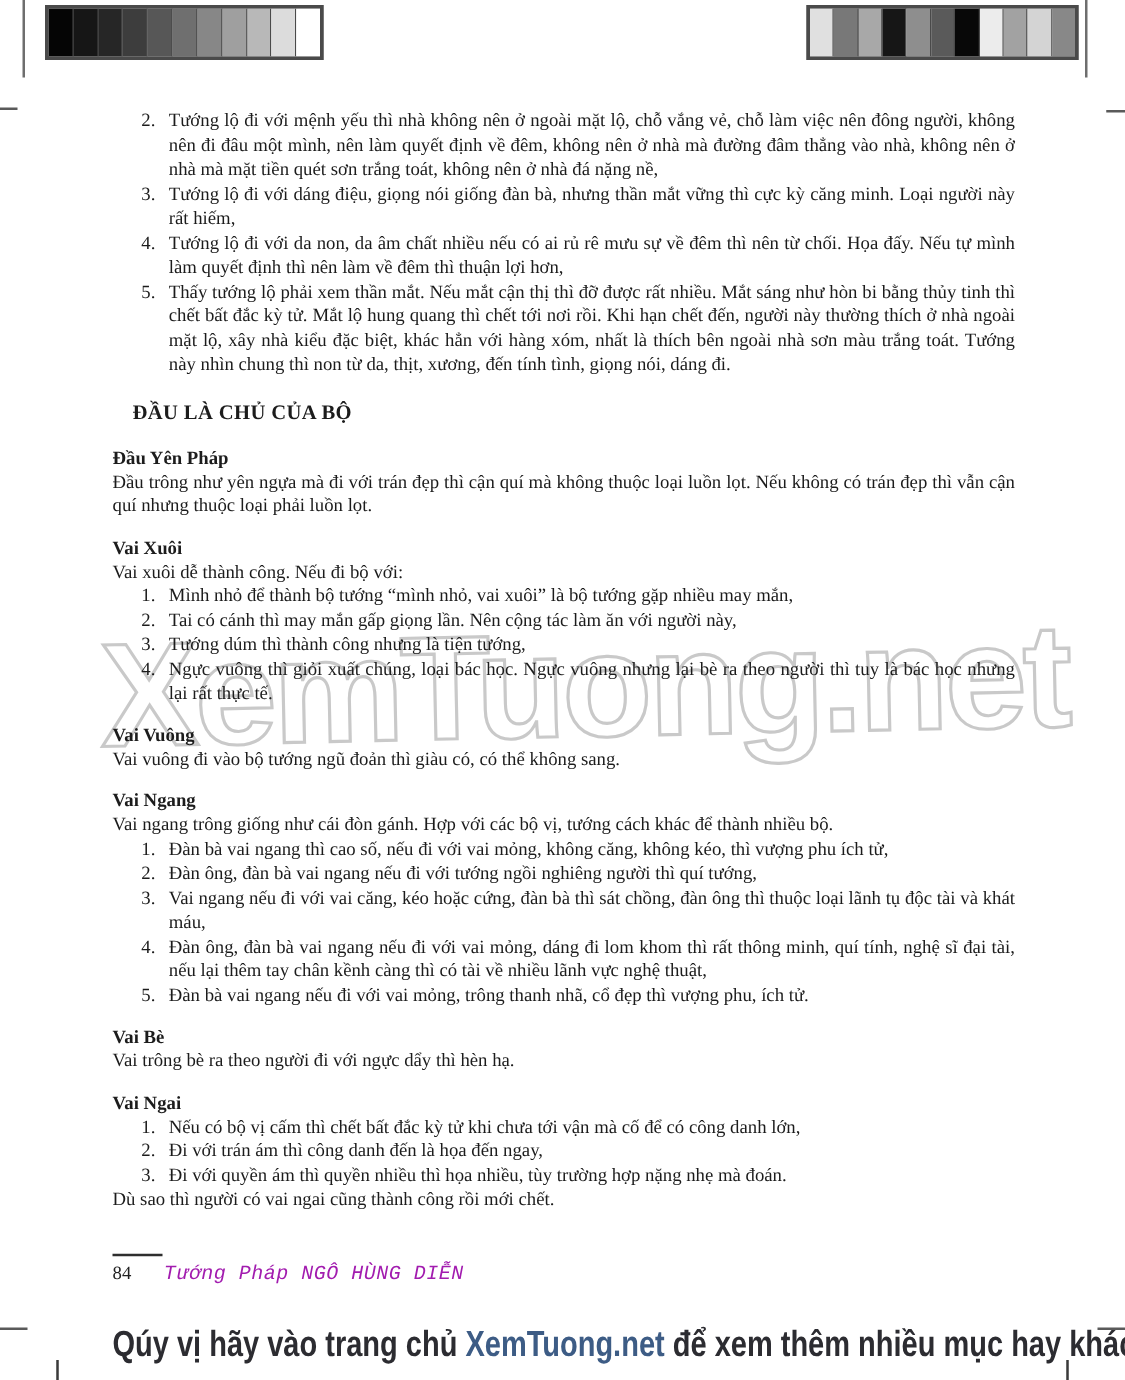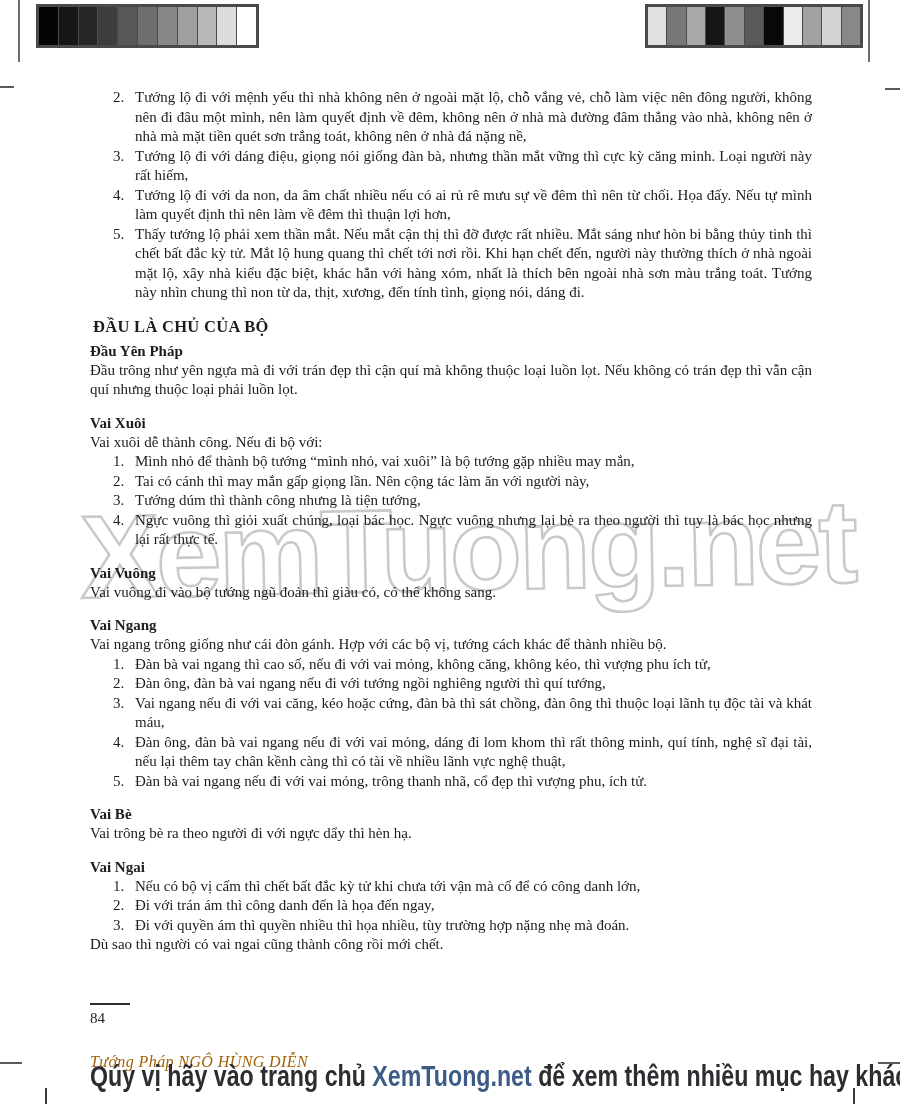--- a/index.html
+++ b/index.html
@@ -42,30 +42,30 @@
     position:absolute; left:90px; top:88px; width:722px; z-index:2;
     font-size:15px; line-height:19.5px; text-align:justify;
   }
   .doc p { margin:0; }
   .num-item { display:flex; }
   .num-item .num { flex:0 0 22px; margin-left:23px; }
   .num-item .itext { flex:1 1 auto; text-align:justify; }
   .section { margin-top:13px; }
   .h-main {
     font-size:16.5px; font-weight:bold; line-height:22px; letter-spacing:0.3px;
-    text-align:left; margin:3px;
+    text-align:left; margin:16px;
   }
   .h-sub { font-size:15px; font-weight:bold; line-height:20px; text-align:left; margin:0; }
 
   
   .footer { position:absolute; left:90px; top:1003px; z-index:2; }
   .footer .pageline { width:40px; height:2px; background:#2e2e2e; margin-bottom:5px; }
-  .footer .footrow { display:flex; align-items:baseline; gap:26px;flex-direction:column; }
+  .footer .footrow { display:flex; align-items:baseline; gap:26px; }
   .footer .pagenum { font-size:15px; color:#222; }
-  .footer .booktitle { font-style:italic; font-size:16px; color:#a16207; letter-spacing:0.4px; }
+  .footer .booktitle { font-style:italic; font-size:16px; color:#a21caf; letter-spacing:0.4px;font-family:Liberation Mono, monospace; }
 
   
   .banner {
     position:absolute; left:0; right:0; top:1056px; z-index:2;
     text-align:center; white-space:nowrap;
     font-family:"Liberation Sans","DejaVu Sans",sans-serif;
     font-weight:bold; font-size:29px; line-height:40px; color:#2c2c31;
     transform:scaleX(0.8); transform-origin:50% 50%;
   }
   .banner .site { color:#3d5c85; }

